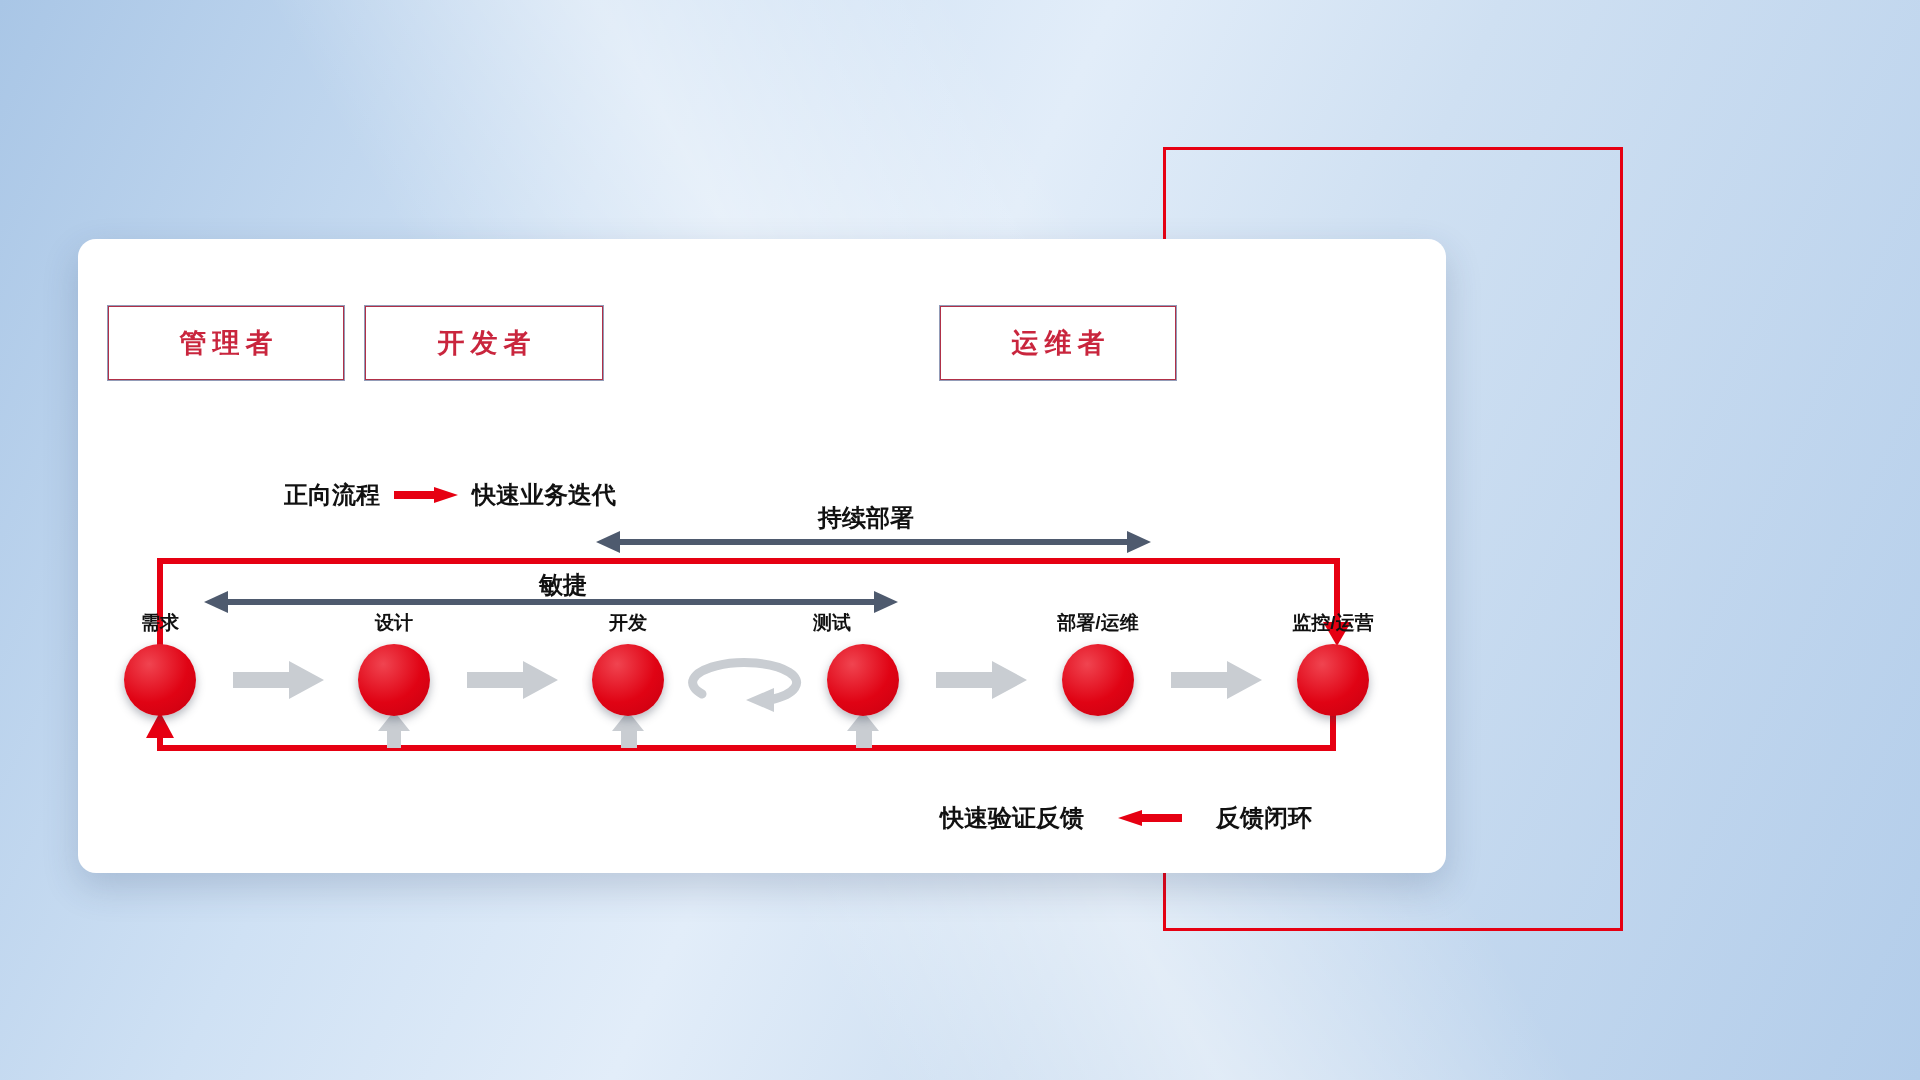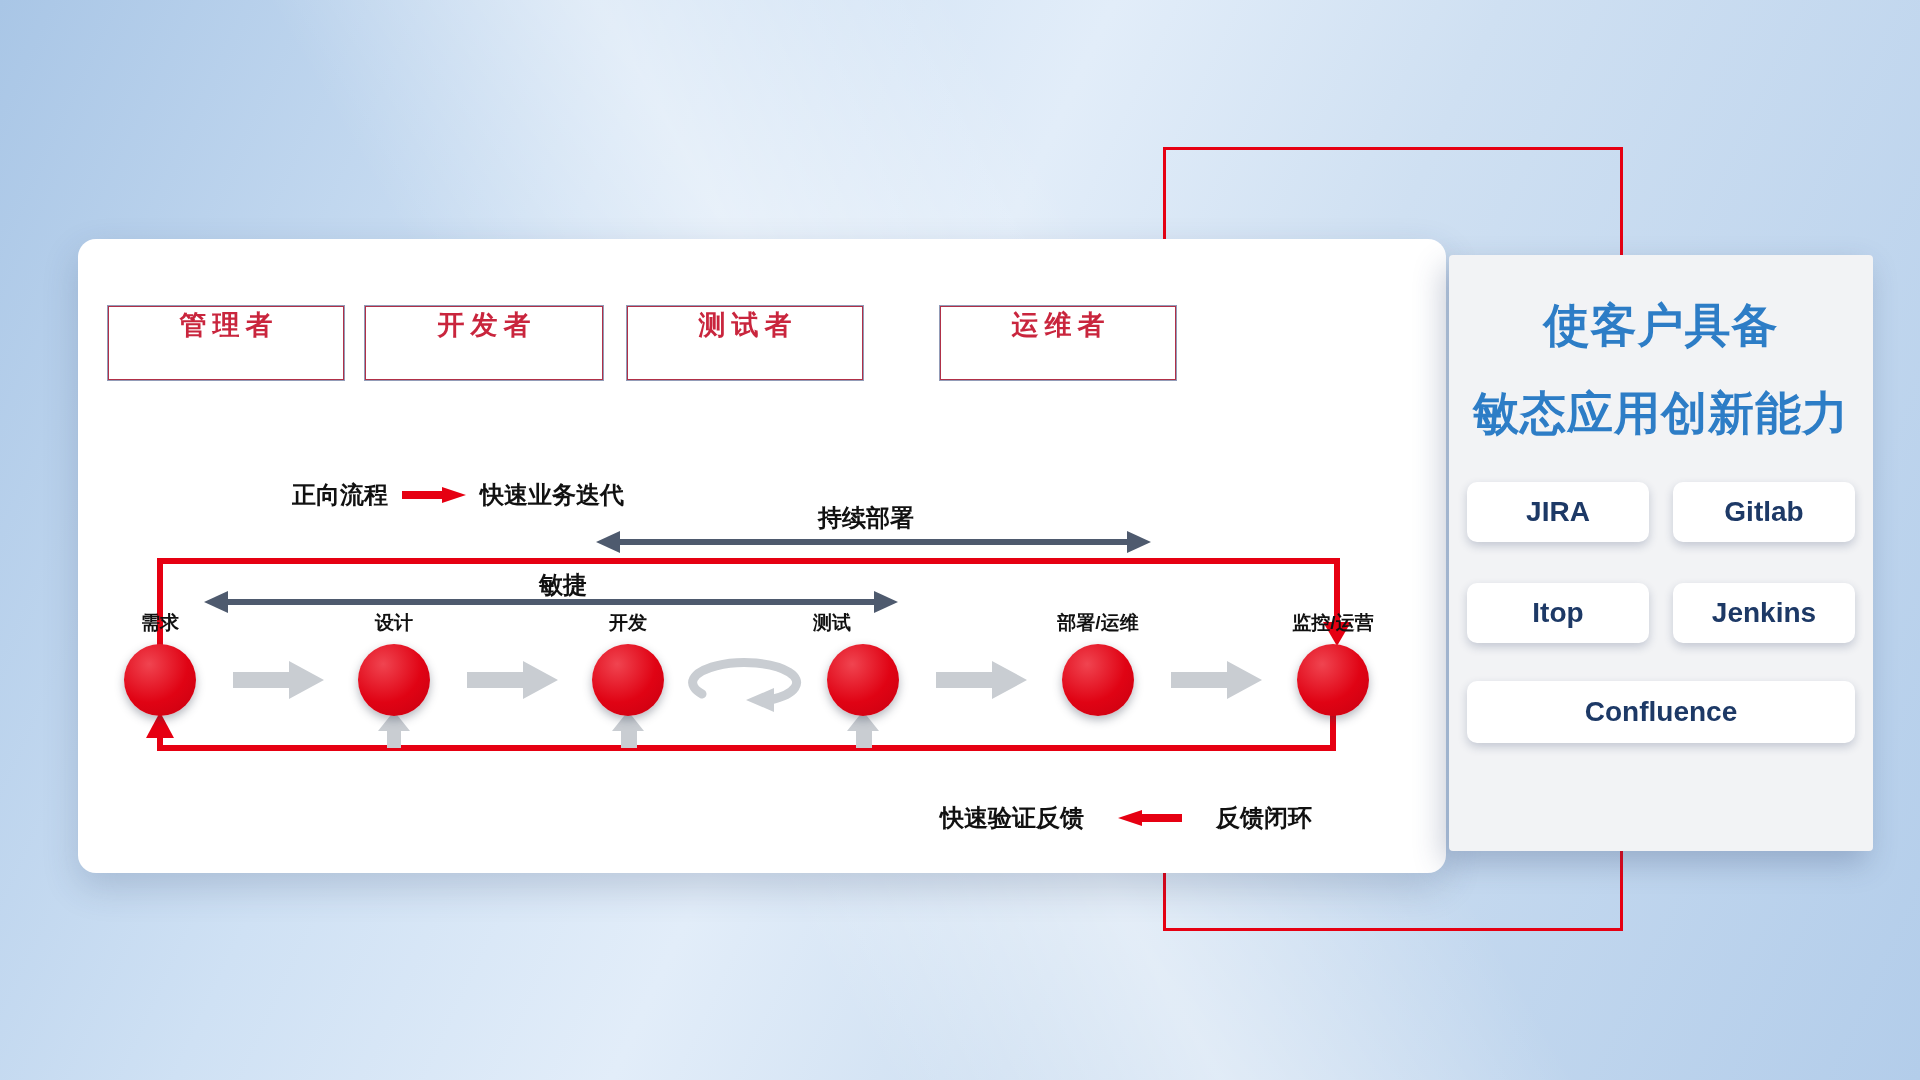--- a/index.html
+++ b/index.html
@@ -26,38 +26,38 @@
     position:absolute; left:78px; top:239px; width:1368px; height:634px;
     background:#ffffff; border-radius:18px; z-index:2;
     box-shadow: 0 14px 36px rgba(40,60,100,0.20);
   }
 
   svg.diagram { position:absolute; left:0; top:0; width:1920px; height:1080px; z-index:3; pointer-events:none; }
 
   
   .role {
     position:absolute; top:306px; height:74px; z-index:4;
-    background:#fff; display:flex; align-items:flex-start; justify-content:center;
+    background:#fff; display:flex; align-items:center; justify-content:center;
     border:1px solid #b03048; box-shadow: 0 0 0 1px rgba(57,74,126,0.55);
     color:#c9253d; font-size:27px; font-weight:bold; letter-spacing:6px; padding-left:6px;
   }
   .role0 { left:108px;  width:236px; }
   .role1 { left:365px;  width:238px; }
   .role2 { left:627px;  width:236px; }
   .role3 { left:940px;  width:236px; }
   .role4 { left:1150px; width:236px; }
 
   .description {
     position:absolute; left:135px; top:414px; width:1300px; z-index:4;
     color:#111; font-size:28px; font-weight:bold; letter-spacing:0.5px;
   }
 
   .legend-row { position:absolute; z-index:4; display:flex; align-items:center; gap:14px;
     font-size:24px; font-weight:bold; color:#111; }
-  .legend-forward { left:292px; top:479px; }
+  .legend-forward { left:284px; top:479px; }
   .legend-feedback { left:940px; top:802px; gap:34px; }
   .legend-arrow { display:block; }
 
   .float-label { position:absolute; z-index:4; font-size:24px; font-weight:bold; color:#111; text-align:center; }
   .cd-label    { left:766px; top:502px; width:200px; }
   .agile-label { left:493px; top:569px; width:140px; }
 
   
   .node {
     position:absolute; top:644px; width:72px; height:72px; border-radius:50%; z-index:4;
@@ -133,23 +133,20 @@
     <polygon points="621,748 621,731 612,731 628,711 644,731 637,731 637,748" fill="#c9cdd2"></polygon>
     <polygon points="856,748 856,731 847,731 863,711 879,731 872,731 872,748" fill="#c9cdd2"></polygon>
   </svg>
 
   <div class="role role0">
       <span>管理者</span>
     </div>
   <div class="role role1">
       <span>开发者</span>
     </div>
-  <div class="role role2">
-      <span>测试者</span>
-    </div>
   <div class="role role3">
       <span>运维者</span>
     </div>
 
 
   <div class="legend-row legend-forward">
     <span>正向流程</span>
     <svg class="legend-arrow" width="64" height="16" viewBox="0 0 64 16">
       <polygon points="0,4 40,4 40,0 64,8 40,16 40,12 0,12" fill="#e60012"></polygon>
     </svg>
@@ -174,22 +171,13 @@
   <div class="node node5"></div>
 
   <div class="legend-row legend-feedback">
     <span>快速验证反馈</span>
     <svg class="legend-arrow" width="64" height="16" viewBox="0 0 64 16">
       <polygon points="64,4 24,4 24,0 0,8 24,16 24,12 64,12" fill="#e60012"></polygon>
     </svg>
     <span>反馈闭环</span>
   </div>
 
-  <div class="right-panel">
-    <div class="panel-title line1">使客户具备</div>
-    <div class="panel-title line2">敏态应用创新能力</div>
-    <div class="tool tool-jira">JIRA</div>
-    <div class="tool tool-gitlab">Gitlab</div>
-    <div class="tool tool-itop">Itop</div>
-    <div class="tool tool-jenkins">Jenkins</div>
-    <div class="tool tool-confluence">Confluence</div>
-  </div>
 </div>
 
 </body></html>

